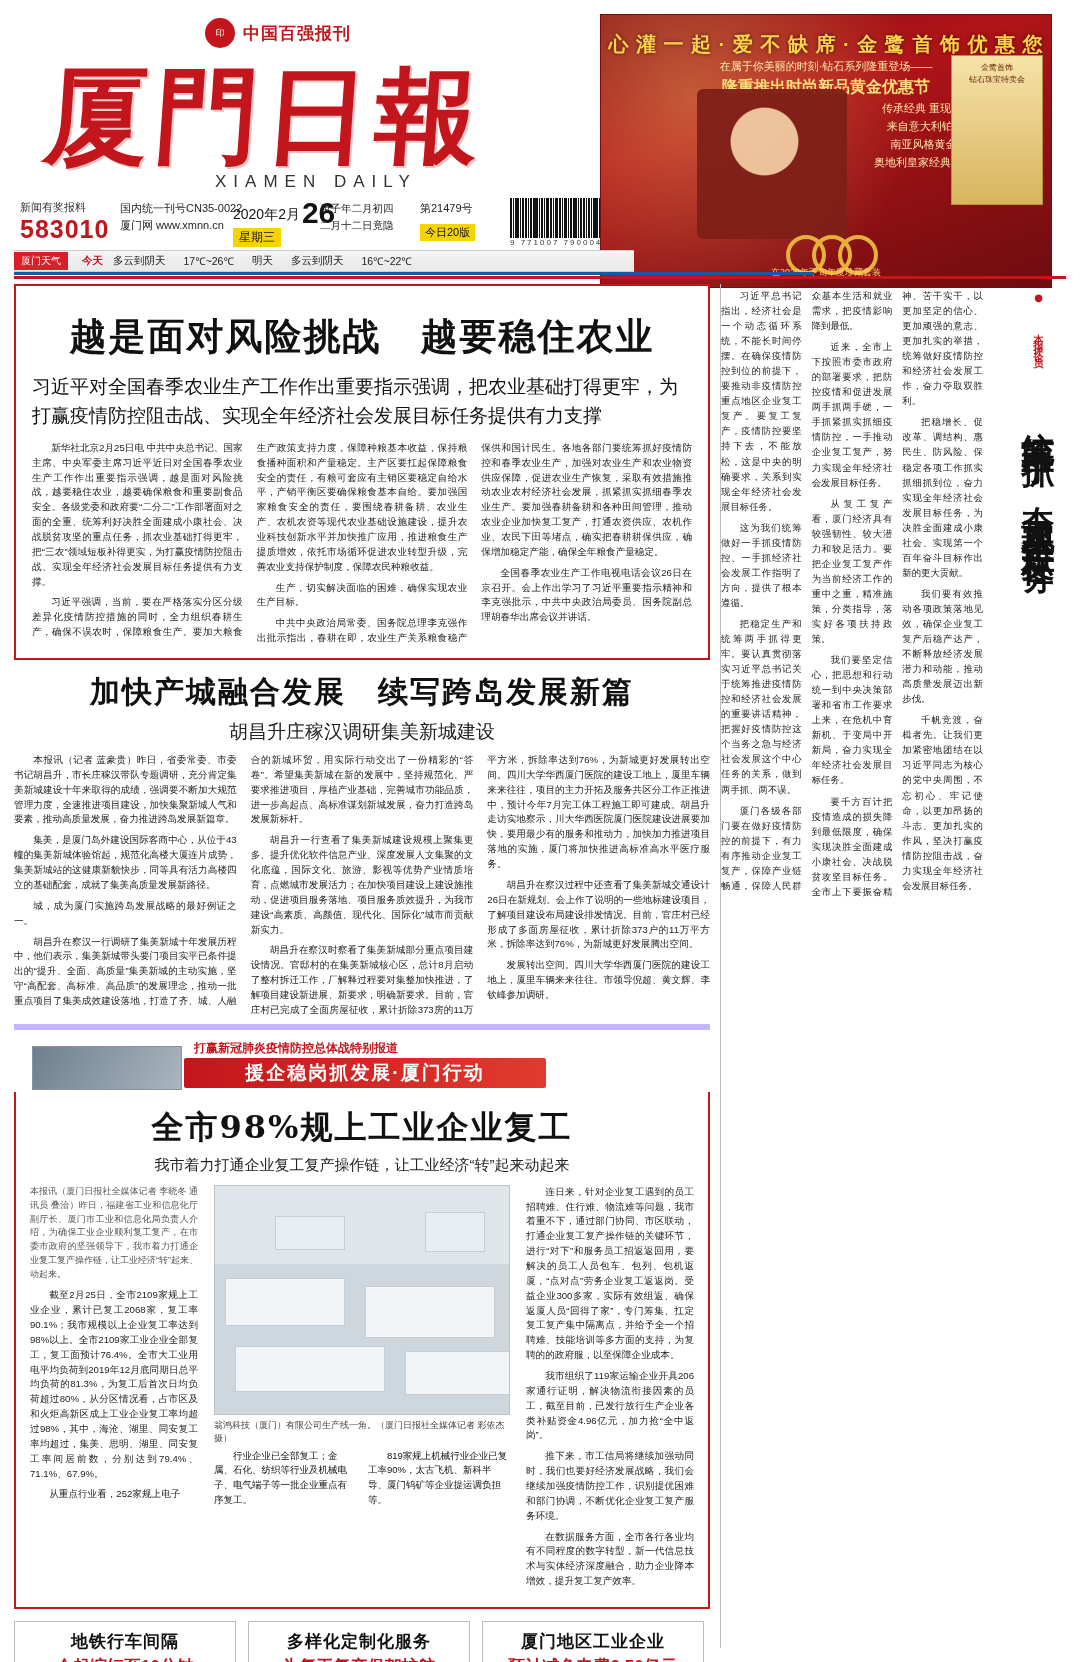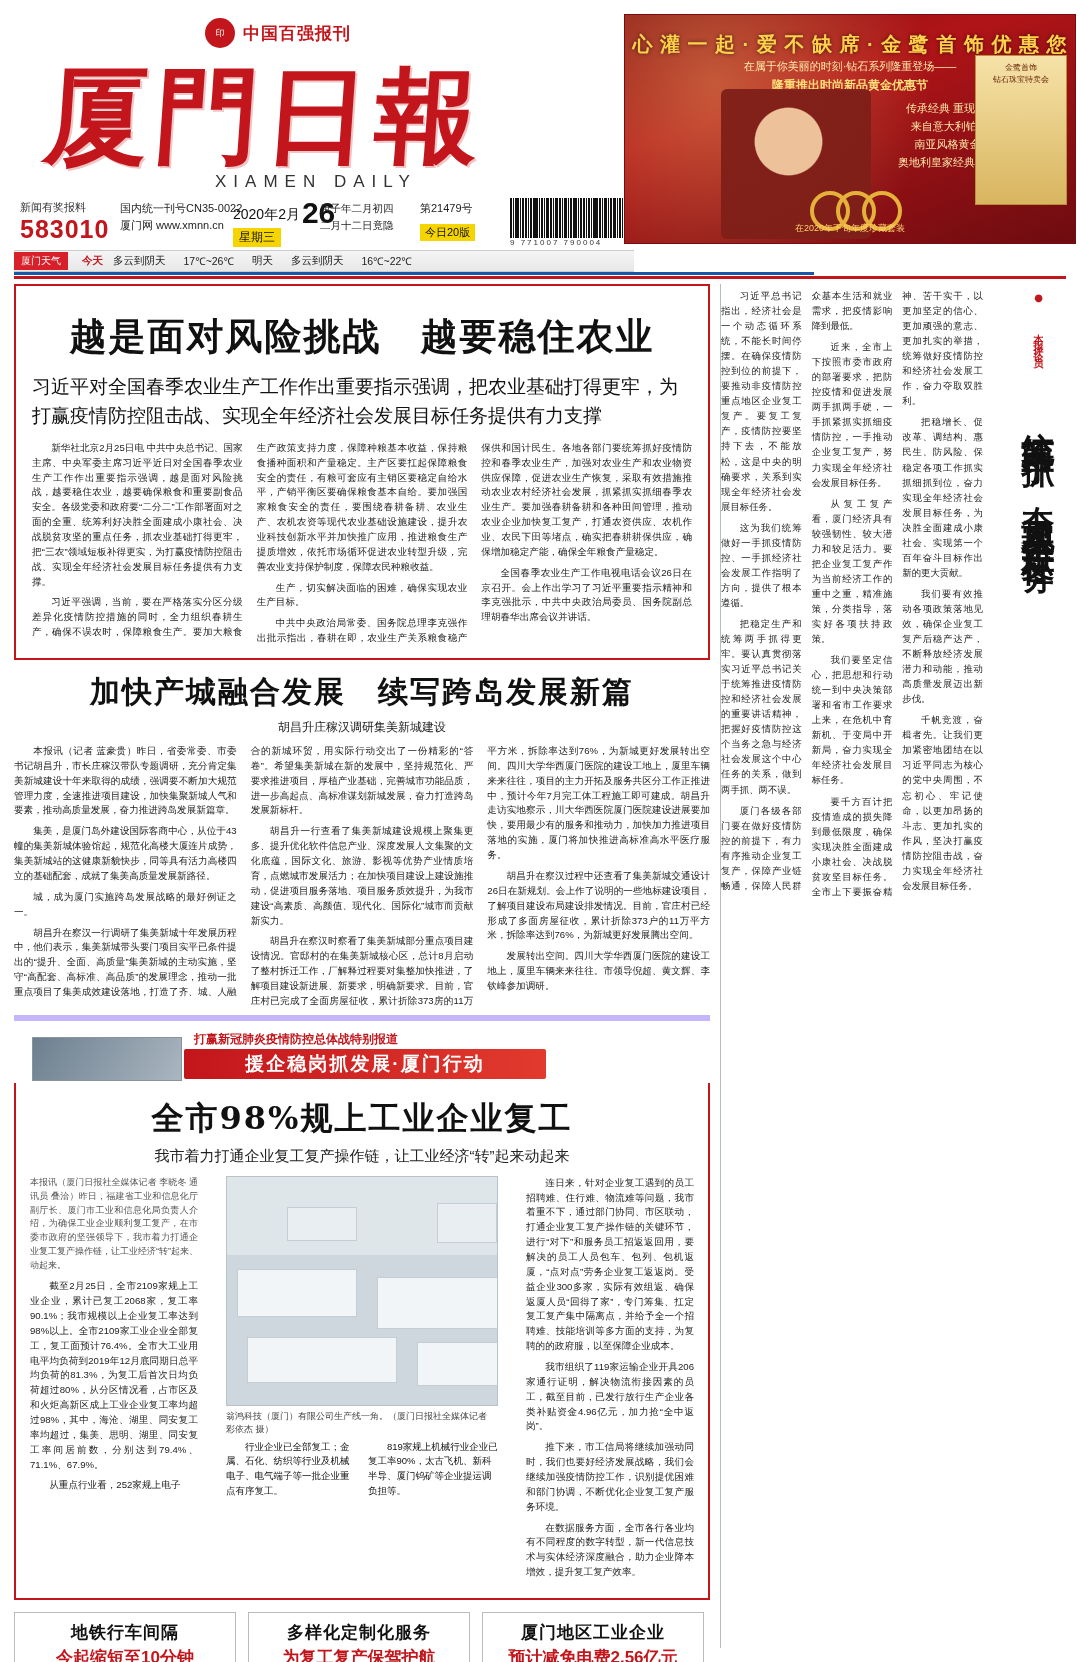--- a/index.html
+++ b/index.html
@@ -72,39 +72,39 @@
     background:linear-gradient(#f4f4f4,#e8e8e8);
     border-top:1px solid #ccc; border-bottom:1px solid #ccc;
     display:flex; align-items:center; font-size:10.5px; color:#222;
   }
   .weather-bar .wtag { background:#d8202a; color:#fff; padding:2px 7px; margin-right:8px; font-size:10px;}
   .weather-bar .today { color:#c3161c; font-weight:bold; margin:0 10px 0 6px; }
   .weather-bar span.seg { margin-right:18px; }
 
   
   .ad-top {
-    position:absolute; right:4px; top:14px; width:452px; height:230px;
+    position:absolute; right:28px; top:14px; width:452px; height:274px;
     background:
       radial-gradient(circle at 20% 30%, rgba(255,220,120,.35), transparent 55%),
       linear-gradient(160deg,#8a0f12 0%, #b01418 35%, #6d0c10 100%);
     border:1px solid #7a0b0e;
     overflow:hidden; color:#ffe9a8;
   }
   .ad-top .adline1 {
     position:absolute; top:16px; left:0; right:0; text-align:center;
     font-size:20px; font-weight:bold; color:#ffd24a; letter-spacing:1px;
     text-shadow:0 0 4px rgba(0,0,0,.6);
   }
   .ad-top .adline2 {
     position:absolute; top:44px; left:0; right:0; text-align:center;
     font-size:11px; color:#ffe9a8;
   }
   .ad-top .adline3 {
     position:absolute; top:62px; left:0; right:0; text-align:center;
-    font-size:12px; color:#ffdf7a; font-weight:bold;
+    font-size:16px; color:#ffdf7a; font-weight:bold;
   }
   .ad-top .adbody {
     position:absolute; top:84px; left:0; right:0; text-align:center;
     font-size:11px; line-height:1.65; color:#ffe9a8;
   }
   .ad-top .adfoot {
     position:absolute; bottom:8px; left:0; right:0; text-align:center;
     font-size:9px; color:#ffcf6b;
   }
   .ad-rings { position:absolute; left:185px; bottom:6px; width:90px; height:46px; }
@@ -147,21 +147,21 @@
   }
   .lead .cols { column-count:3; column-gap:14px; font-size:9.6px; line-height:1.55; text-align:justify; color:#222; }
   .lead .cols p { margin:0 0 6px 0; text-indent:2em; }
 
   
   .sec2 { margin-top:12px; border-bottom:6px solid #c4b5fd; padding-bottom:6px;}
   .sec2 h2 {
     margin:4px 0 6px 0; font-family:"DejaVu Serif", serif; font-size:30px;
     text-align:center; letter-spacing:2px; color:#111; font-weight:bold;
   }
-  .sec2 .dek { text-align:center; font-size:12px; color:#222; margin-bottom:8px; }
+  .sec2 .dek { text-align:center; font-size:19px; color:#222; margin-bottom:8px; }
   .sec2 .cols { column-count:3; column-gap:14px; font-size:9.6px; line-height:1.55; text-align:justify; color:#222; }
   .sec2 .cols p { margin:0 0 6px 0; text-indent:2em; }
 
   
   .banner-wrap { margin-top:10px; position:relative; height:52px; }
   .banner-kicker {
     position:absolute; left:180px; top:0; font-size:12px; color:#c3161c; font-weight:bold;
   }
   .banner-bar {
     position:absolute; left:170px; top:18px; width:362px; height:30px;
@@ -176,21 +176,21 @@
     border:1px solid #8a949c;
   }
 
   
   .feature { border:2px solid #c3161c; border-top:none; padding:10px 14px 12px; }
   .feature h2 {
     margin:4px 0 6px; font-family:"DejaVu Serif", serif; font-size:32px;
     text-align:center; letter-spacing:2px; font-weight:bold;
   }
   .feature .dek { text-align:center; font-size:15px; color:#222; margin-bottom:10px; }
-  .feature .row { display:flex; gap:28px; }
+  .feature .row { display:flex; gap:16px; }
   .feature .txt { width:168px; font-size:9.6px; line-height:1.55; text-align:justify; color:#222;}
   .feature .txt p { margin:0 0 6px; text-indent:2em; }
   .feature .byline { font-size:9px; color:#555; margin-bottom:6px; }
   .photo-main {
     flex:1; height:230px;
     background:
       linear-gradient(180deg,#dfe6ea 0 34%, #cdd7dd 34% 100%),
       #cfd8dd;
     border:1px solid #b9c2c8; position:relative; overflow:hidden;
   }

